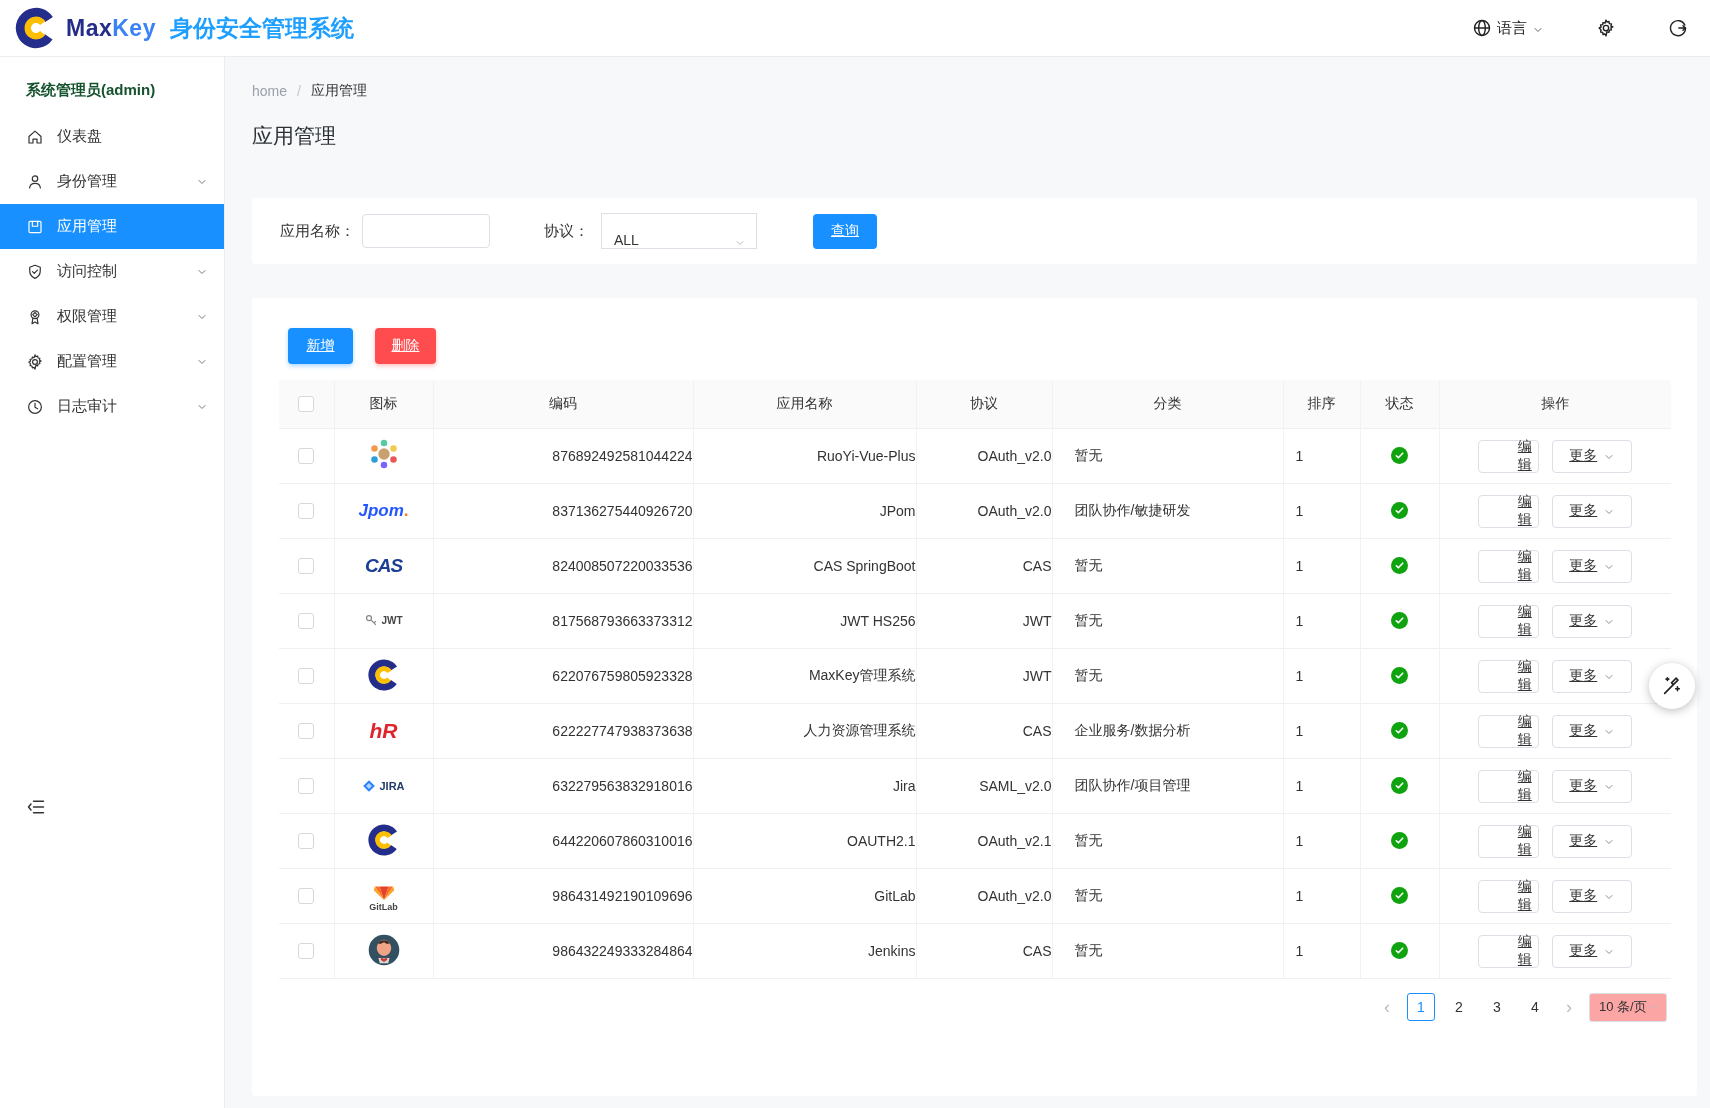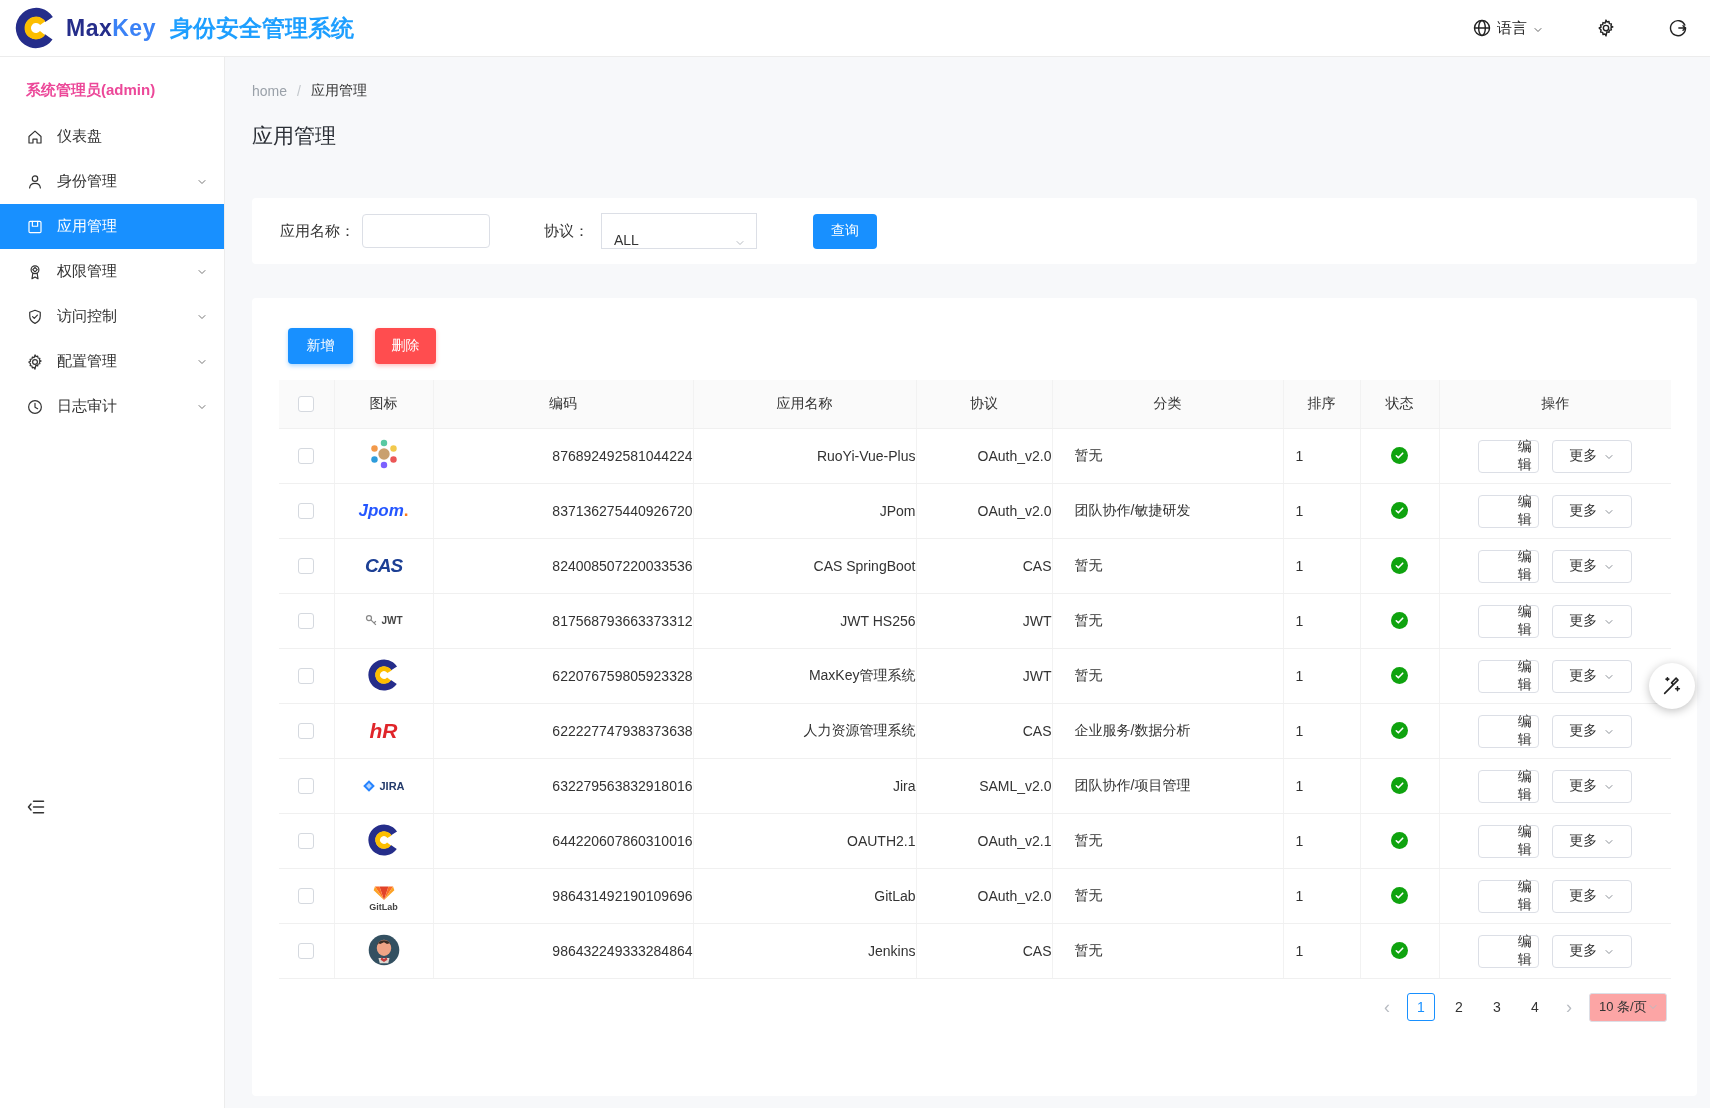--- a/index.html
+++ b/index.html
@@ -20,21 +20,21 @@
   .topbar-right { display:flex; align-items:center; gap:52px; }
   .lang-switch { display:flex; align-items:center; gap:5px; font-size:15px; color:#222; cursor:pointer; }
   .tb-icon svg { width:20px; height:20px; display:block; fill:none; stroke:#222;
     stroke-width:1.7; stroke-linecap:round; stroke-linejoin:round; }
   .chev { width:12px; height:12px; }
   .chev svg { width:12px; height:12px; fill:none; stroke:#666; stroke-width:2; stroke-linecap:round; stroke-linejoin:round; }
 
   
   .layout { display:flex; height:1051px; }
   .sidebar { width:225px; background:#fff; border-right:1px solid #ececec; position:relative; flex:none; }
-  .sidebar-user { font-size:15px; font-weight:700; color:#ec4899; padding:24px 0 10px 26px; }
+  .sidebar-user { font-size:15px; font-weight:700; color:#14532d; padding:24px 0 10px 26px; }
   .menu { list-style:none; margin-top:4px; }
   .menu-item { height:45px; display:flex; align-items:center; gap:13px;
     padding:0 16px 0 26px; font-size:15px; color:#333; cursor:pointer; }
   .menu-item .mi-icon { width:18px; height:18px; display:inline-flex; }
   .menu-item .mi-icon svg { width:18px; height:18px; fill:none; stroke:currentColor;
     stroke-width:1.6; stroke-linecap:round; stroke-linejoin:round; }
   .menu-item .mi-chev { margin-left:auto; display:inline-flex; }
   .menu-item .mi-chev svg { width:12px; height:12px; fill:none; stroke:#777; stroke-width:2;
     stroke-linecap:round; stroke-linejoin:round; }
   .menu-item.active { background:#1890ff; color:#fff; }
@@ -54,21 +54,21 @@
     display:flex; align-items:center; padding-left:28px; }
   .f-label { font-size:15px; color:#333; }
   .f-input { width:128px; height:34px; border:1px solid #dcdfe6; border-radius:4px;
     margin-left:7px; padding:0 8px; font-size:14px; outline:none; }
   .f-proto-label { margin-left:54px; }
   .f-select { width:156px; height:36px; border:1px solid #dcdfe6; border-radius:0;
     margin-left:12px; display:flex; align-items:flex-end; justify-content:space-between;
     padding:0 10px 0 12px; font-size:14px; color:#333; cursor:pointer; background:#fff; }
   .f-select .chev svg { stroke:#b8bcc2; }
   .btn { border:none; border-radius:4px; font-size:14px; cursor:pointer;
-    font-family:inherit; display:inline-flex; align-items:center; justify-content:center; }
+    font-family:inherit; display:inline-flex; align-items:center; justify-content:center;text-decoration:underline; }
   .btn-primary { background:#1890ff; color:#fff; }
   .btn-search { width:64px; height:35px; margin-left:56px; }
 
   .main-card { margin-top:34px; background:#fff; border-radius:4px; height:798px; padding:30px 26px 0 27px; }
   .toolbar { display:flex; gap:22px; padding-left:9px; }
   .btn-add { width:65px; height:36px; background:#1890ff; color:#fff; box-shadow:0 2px 4px rgba(24,144,255,.35); }
   .btn-del { width:61px; height:36px; background:#ff4d4f; color:#fff; box-shadow:0 2px 4px rgba(255,77,79,.35); }
 
   
   table.app-table { margin-top:16px; border-collapse:collapse; table-layout:fixed; width:1392px; font-size:14px; }
@@ -207,39 +207,39 @@
             <svg viewBox="0 0 24 24">
               <rect x="4" y="4.5" width="16" height="15" rx="1.5"></rect>
               <path d="M8.5 4.5v6.5M15.5 4.5v6.5M8.5 11h7"></path>
             </svg>
           </span>
           <span class="mi-label">应用管理</span>
         </li>
         <li class="menu-item">
           <span class="mi-icon">
             <svg viewBox="0 0 24 24">
-              <circle cx="12" cy="9" r="5.2"></circle>
-              <path d="M9.2 13.3L8 21l4-2.4L16 21l-1.2-7.7M9 8.8l3-2.8 3 2.8-3 3z"></path>
-            </svg>
-          </span>
-          <span class="mi-label">权限管理</span>
+              <path d="M12 3l7 2.6v5.2c0 4.6-2.9 8-7 9.7-4.1-1.7-7-5.1-7-9.7V5.6z"></path>
+              <path d="M8.8 11.6l2.2 2.2 4.2-4.3"></path>
+            </svg>
+          </span>
+          <span class="mi-label">访问控制</span>
           <span class="mi-chev">
             <svg viewBox="0 0 24 24">
               <path d="M6 9l6 6 6-6"></path>
             </svg>
           </span>
         </li>
         <li class="menu-item">
           <span class="mi-icon">
             <svg viewBox="0 0 24 24">
-              <path d="M12 3l7 2.6v5.2c0 4.6-2.9 8-7 9.7-4.1-1.7-7-5.1-7-9.7V5.6z"></path>
-              <path d="M8.8 11.6l2.2 2.2 4.2-4.3"></path>
-            </svg>
-          </span>
-          <span class="mi-label">访问控制</span>
+              <circle cx="12" cy="9" r="5.2"></circle>
+              <path d="M9.2 13.3L8 21l4-2.4L16 21l-1.2-7.7M9 8.8l3-2.8 3 2.8-3 3z"></path>
+            </svg>
+          </span>
+          <span class="mi-label">权限管理</span>
           <span class="mi-chev">
             <svg viewBox="0 0 24 24">
               <path d="M6 9l6 6 6-6"></path>
             </svg>
           </span>
         </li>
         <li class="menu-item">
           <span class="mi-icon">
             <svg viewBox="0 0 24 24">
               <path d="M12 2.5l1.1 2.3 2.5-.6.4 2.5 2.5.4-.6 2.5 2.3 1.1-2.3 1.1.6 2.5-2.5.4-.4 2.5-2.5-.6L12 21.5l-1.1-2.3-2.5.6-.4-2.5-2.5-.4.6-2.5L3.8 12l2.3-1.1-.6-2.5 2.5-.4.4-2.5 2.5.6z"></path>

